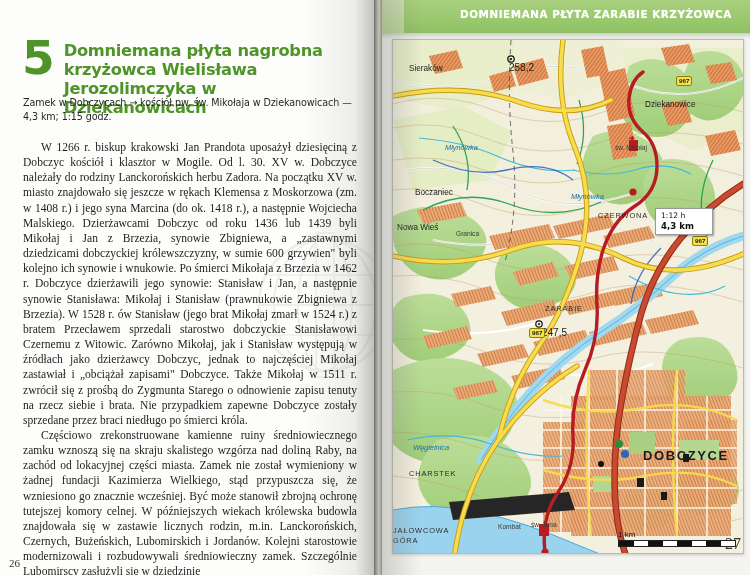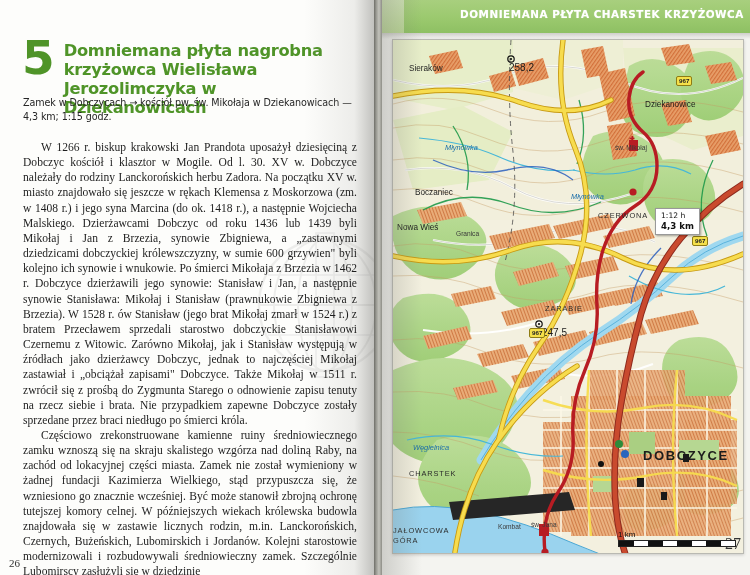--- a/index.html
+++ b/index.html
@@ -132,21 +132,21 @@
   .road-shield{
     position:absolute;
     font-family:"Liberation Sans", sans-serif;font-size:6.2px;font-weight:bold;
     color:#222;background:#f5e04a;border:1px solid #8e7c14;border-radius:2px;
     padding:0 2px;line-height:8px;
   }
 
   .info-badge{
     position:absolute;left:262px;top:168px;
     background:#ffffff;border:1px solid #999;
-    padding:2px 5px 3px 5px;
+    padding:2px 18px 3px 5px;
     font-family:"DejaVu Sans", sans-serif;
     box-shadow:1px 1px 2px rgba(0,0,0,.35);
     z-index:20;
   }
   .info-badge div{font-size:7.6px;line-height:10px;color:#111;}
   .info-badge .d2{font-weight:bold;font-size:8.6px;}
 
   .scalebar{
     position:absolute;left:225px;bottom:6px;width:118px;z-index:20;
     text-align:left;
@@ -190,21 +190,21 @@
 
     <div class="pgnum-l">26</div>
   </div>
 
   <div class="gutter"></div>
 
   <div class="page-right">
 
     <div class="green-band">
       <div class="corner"></div>
-      <div class="bandtitle">DOMNIEMANA PŁYTA CHARSTEK KRZYŻOWCA</div>
+      <div class="bandtitle">DOMNIEMANA PŁYTA ZARABIE KRZYŻOWCA</div>
     </div>
     <div class="band-shadow"></div>
 
     <div class="map-frame">
 
       <div class="map-canvas">
         <svg width="350" height="513" viewBox="0 0 350 513">
           <defs>
             <pattern id="urbanhatch" width="3" height="3" patternUnits="userSpaceOnUse" patternTransform="rotate(35)">
               <rect width="3" height="3" fill="#e8a06a"></rect>

